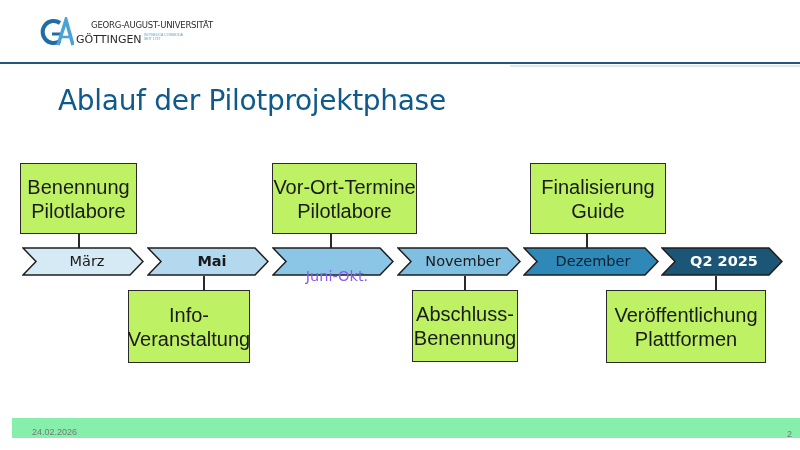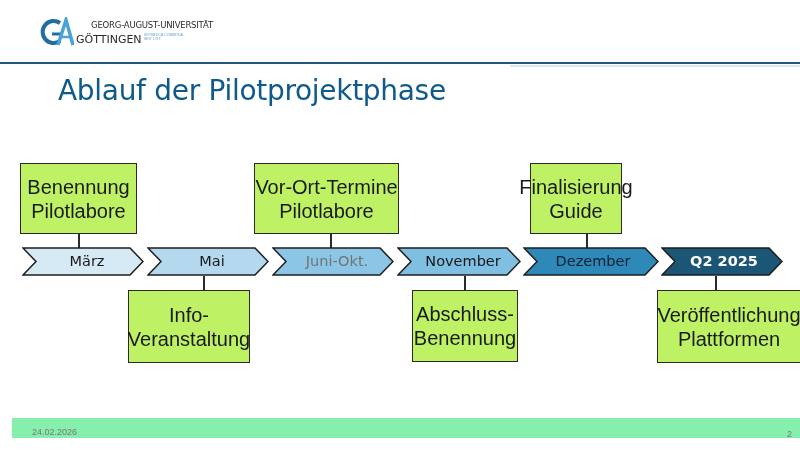--- a/index.html
+++ b/index.html
@@ -4,21 +4,21 @@
 <style>
   html,body{margin:0;padding:0;}
   body{width:800px;height:450px;position:relative;background:#fff;overflow:hidden;font-family:"Liberation Sans",sans-serif;}
   .logo{position:absolute;left:40px;top:17px;width:160px;height:30px;}
   .logo-mark{position:absolute;left:0;top:0;width:34px;height:30px;}
   .logo-line1{position:absolute;left:51px;top:3px;font-size:9.5px;color:#2b2b2b;letter-spacing:-0.2px;white-space:nowrap;font-family:"DejaVu Sans",sans-serif;font-size:8.5px;}
   .logo-line2{position:absolute;left:36px;top:16px;font-size:11px;color:#2b2b2b;white-space:nowrap;font-family:"DejaVu Sans",sans-serif;}
   .logo-tag{position:absolute;left:104px;top:16px;font-size:3.5px;line-height:4px;color:#5da3c8;width:40px;}
   .rule-main{position:absolute;left:0;top:62px;width:800px;height:2px;background:#1f5a7e;}
   .rule-light{position:absolute;left:510px;top:65px;width:290px;height:2px;background:#dbe8f4;}
-  .title{position:absolute;left:58px;top:74px;font-size:31px;color:#0f5a8a;font-family:"DejaVu Sans",sans-serif;font-size:28px;letter-spacing:-0.3px;}
+  .title{position:absolute;left:58px;top:84px;font-size:31px;color:#0f5a8a;font-family:"DejaVu Sans",sans-serif;font-size:28px;letter-spacing:-0.3px;}
   .box{position:absolute;border:1.5px solid #2a2a2a;background:#bef264;display:flex;align-items:center;justify-content:center;text-align:center;font-family:Liberation Sans, sans-serif;font-size:20px;line-height:24px;color:#1a1a1a;box-sizing:border-box;white-space:pre-line;}
   .conn{position:absolute;width:1.5px;background:#2a2a2a;}
   .chev{position:absolute;top:247px;height:29px;}
   .chev svg{position:absolute;left:0;top:0;}
   .chev span{position:absolute;left:0;right:0;top:0;height:44px;line-height:29px;text-align:center;font-family:"DejaVu Sans",sans-serif;font-size:14.5px;}
   .footer{position:absolute;left:12px;top:418px;width:800px;height:20px;background:#86efac;}
   .f-date{position:absolute;left:20px;top:9px;font-size:9px;color:#777;}
   .f-center{position:absolute;left:0;right:0;top:9px;text-align:center;font-size:9px;color:#1f3f5a;}
   .f-page{position:absolute;right:20px;top:11px;font-size:9px;color:#777;}
 </style>
@@ -38,45 +38,45 @@
 </div>
 <div class="rule-main"></div>
 <div class="rule-light"></div>
 
 <div class="title">Ablauf der Pilotprojektphase</div>
 
 <div class="box" style="left:20px;top:163px;width:117px;height:71px;">Benennung
 Pilotlabore</div>
 <div class="conn" style="left:78px;top:234px;height:14px;"></div>
 
-<div class="box" style="left:254px;top:163px;width:145px;height:71px;">Vor-Ort-Termine
+<div class="box" style="left:272px;top:163px;width:145px;height:71px;">Vor-Ort-Termine
 Pilotlabore</div>
 <div class="conn" style="left:330px;top:234px;height:14px;"></div>
 
-<div class="box" style="left:530px;top:163px;width:92px;height:71px;">Finalisierung
+<div class="box" style="left:530px;top:163px;width:136px;height:71px;">Finalisierung
 Guide</div>
 <div class="conn" style="left:586px;top:234px;height:14px;"></div>
 
 <div class="chev" style="left:22px;width:122px;">
   <svg width="122" height="29" viewBox="0 0 122 29">
       <polygon points="1,1 108,1 121,14.5 108,28 1,28 14,14.5" fill="#d6eaf6" stroke="#1e1e1e" stroke-width="1.5"></polygon>
     </svg>
   <span style="color:#1a1a1a;padding-left:8px;">März</span>
 </div>
 <div class="chev" style="left:147px;width:122px;">
   <svg width="122" height="29" viewBox="0 0 122 29">
       <polygon points="1,1 108,1 121,14.5 108,28 1,28 14,14.5" fill="#b4d8ee" stroke="#1e1e1e" stroke-width="1.5"></polygon>
     </svg>
-  <span style="color:#1a1a1a;padding-left:8px;">Mai</span>
+  <span style="color:#1a1a1a;padding-left:8px;font-weight:bold;">Mai</span>
 </div>
 <div class="chev" style="left:272px;width:122px;">
   <svg width="122" height="29" viewBox="0 0 122 29">
       <polygon points="1,1 108,1 121,14.5 108,28 1,28 14,14.5" fill="#8cc6e6" stroke="#1e1e1e" stroke-width="1.5"></polygon>
     </svg>
-  <span style="color:#737373;padding-left:8px;">Juni-Okt.</span>
+  <span style="color:#8b5cf6;padding-left:8px;margin-top:15px;">Juni-Okt.</span>
 </div>
 <div class="chev" style="left:397px;width:124px;">
   <svg width="124" height="29" viewBox="0 0 124 29">
       <polygon points="1,1 110,1 123,14.5 110,28 1,28 14,14.5" fill="#7fbfe1" stroke="#1e1e1e" stroke-width="1.5"></polygon>
     </svg>
   <span style="color:#1a1a1a;padding-left:8px;">November</span>
 </div>
 <div class="chev" style="left:523px;width:136px;">
   <svg width="136" height="29" viewBox="0 0 136 29">
       <polygon points="1,1 122,1 135,14.5 122,28 1,28 14,14.5" fill="#2e88b8" stroke="#1e1e1e" stroke-width="1.5"></polygon>
@@ -92,19 +92,19 @@
 
 <div class="conn" style="left:203px;top:276px;height:15px;"></div>
 <div class="box" style="left:128px;top:290px;width:122px;height:73px;">Info-
 Veranstaltung</div>
 
 <div class="conn" style="left:464px;top:276px;height:15px;"></div>
 <div class="box" style="left:412px;top:290px;width:106px;height:72px;">Abschluss-
 Benennung</div>
 
 <div class="conn" style="left:715px;top:276px;height:15px;"></div>
-<div class="box" style="left:657px;top:290px;width:144px;height:73px;">Veröffentlichung
+<div class="box" style="left:606px;top:290px;width:160px;height:73px;">Veröffentlichung
 Plattformen</div>
 
 <div class="footer">
   <div class="f-date">24.02.2026</div>
   <div class="f-page">2</div>
 </div>
 
 </body></html>

